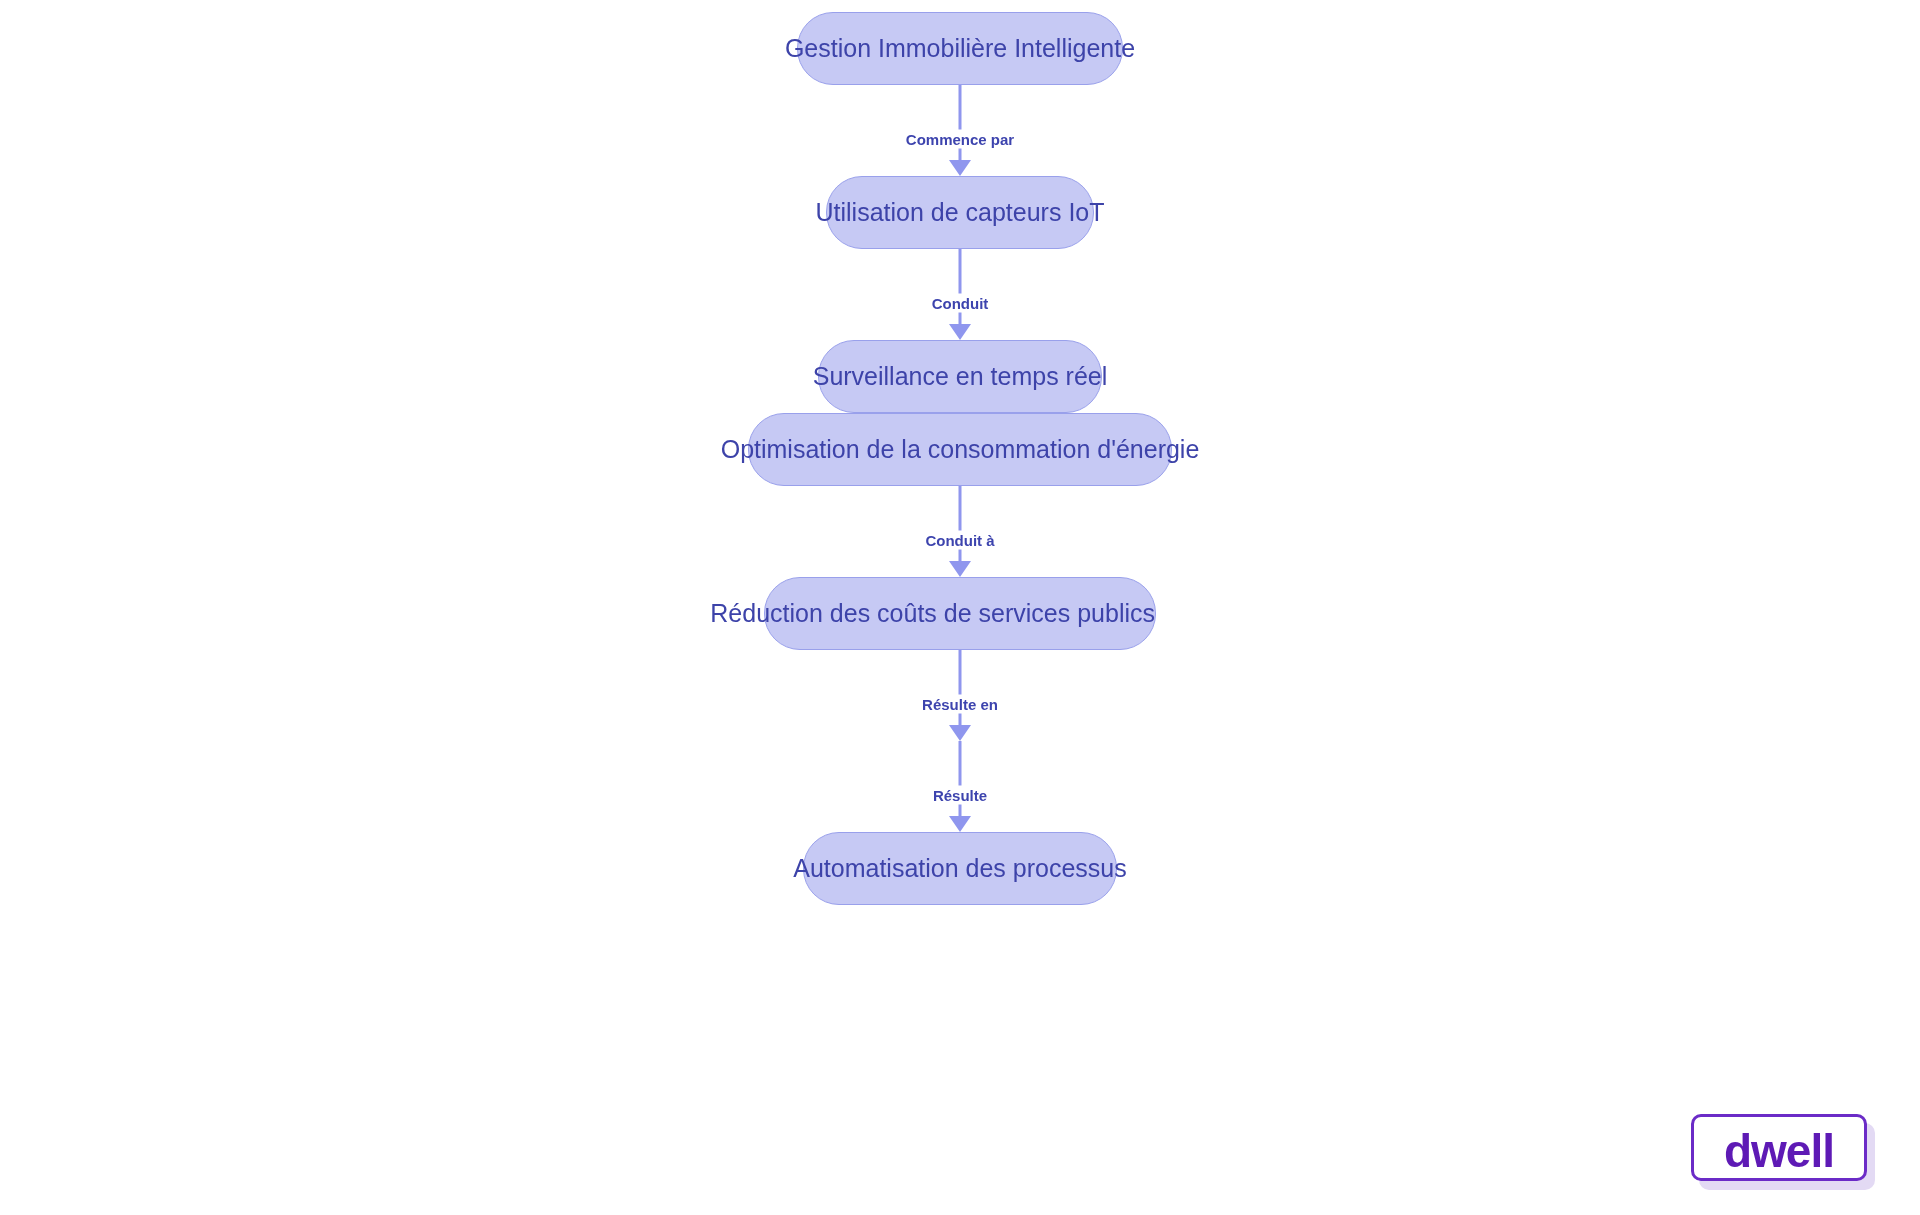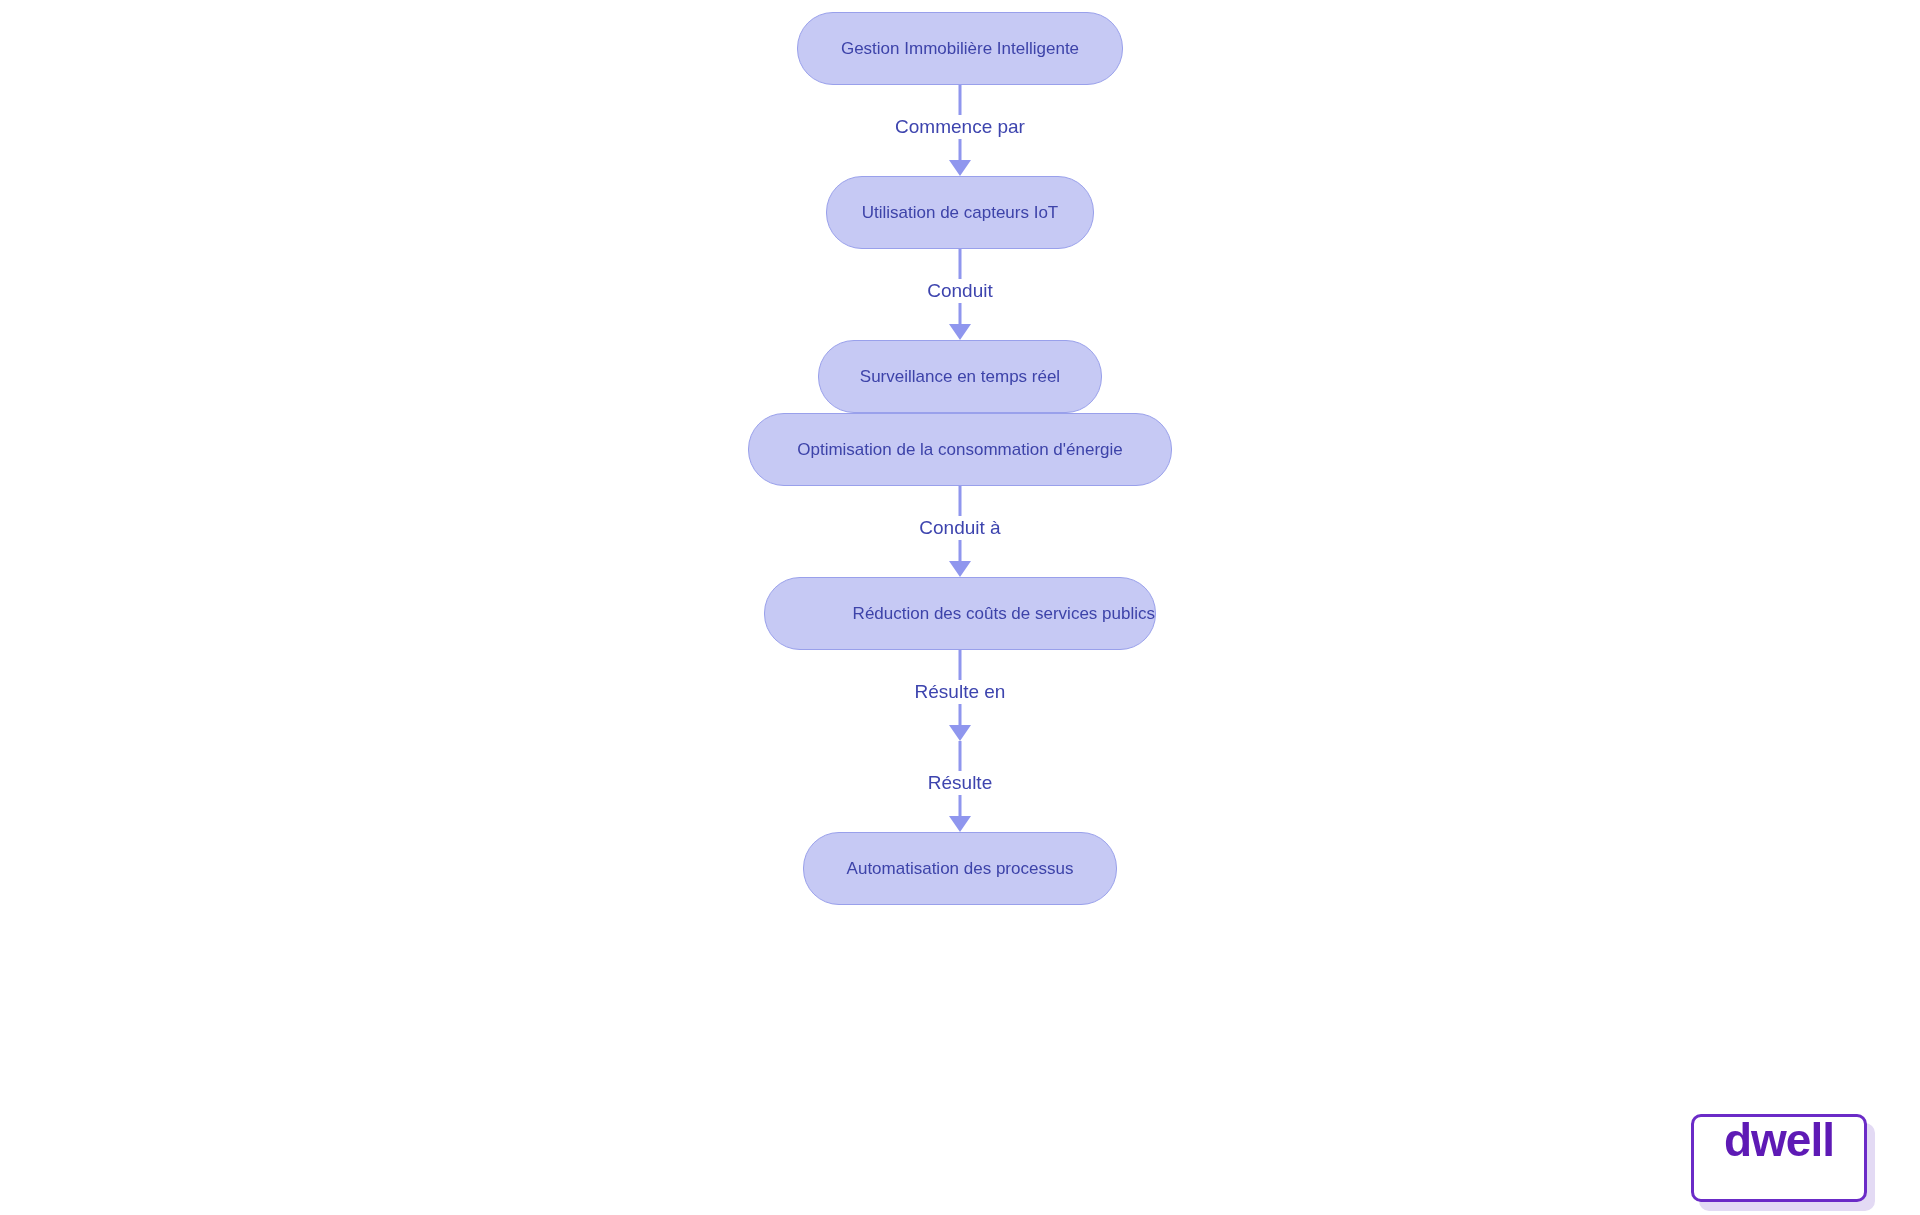--- a/index.html
+++ b/index.html
@@ -32,21 +32,21 @@
     display: flex;
     flex-direction: column;
     align-items: center;
   }
   .node {
     height: 73px;
     border: 1.5px solid var(--node-border);
     border-radius: 36px;
     background: var(--node-fill);
     color: var(--node-text);
-    font-size: 17px;
+    font-size: 25px;
     display: flex;
     align-items: center;
     justify-content: center;
     white-space: nowrap;
     flex: 0 0 auto;
   }
   .n1 { width: 326px; }
   .n2 { width: 268px; }
   .n3 { width: 284px; text-align: center; }
   .n4 { width: 424px; }
@@ -74,40 +74,41 @@
     bottom: 0;
     transform: translateX(-50%);
     width: 0; height: 0;
     border-left: 11px solid transparent;
     border-right: 11px solid transparent;
     border-top: 16px solid var(--edge-line);
   }
   .edge-label {
     position: absolute;
     left: 50%;
-    top: 42px;
+    top: 54px;
     transform: translate(-50%, -50%);
     background: var(--canvas-bg);
     padding: 1px 7px;
     color: var(--edge-label-text);
-    font-size: 19px;
+    font-size: 15px;
     white-space: nowrap;
+    font-weight: bold;
   }
   .logo {
     position: absolute;
     left: 1691px;
     top: 1114px;
     width: 176px;
-    height: 88px;
+    height: 67px;
     background: #ffffff;
     border: 3px solid var(--logo-border);
     border-radius: 10px;
     box-shadow: 8px 9px 0 var(--logo-shadow);
     display: flex;
-    align-items: flex-start;
+    align-items: flex-end;
     justify-content: center;
   }
   .logo-text {
     color: var(--logo-text);
     font-size: 46px;
     font-weight: bold;
     letter-spacing: -1px;
     line-height: 1;
     padding-bottom: 4px;
   }

